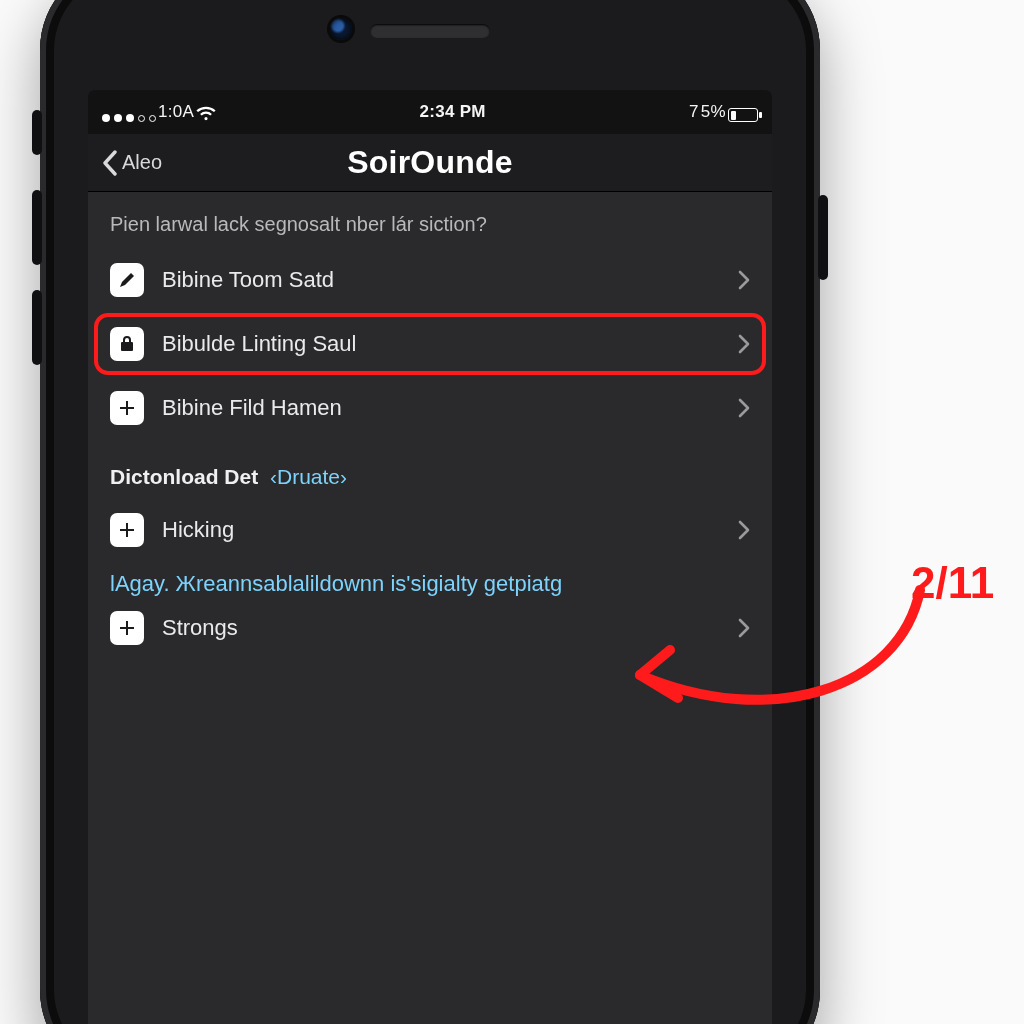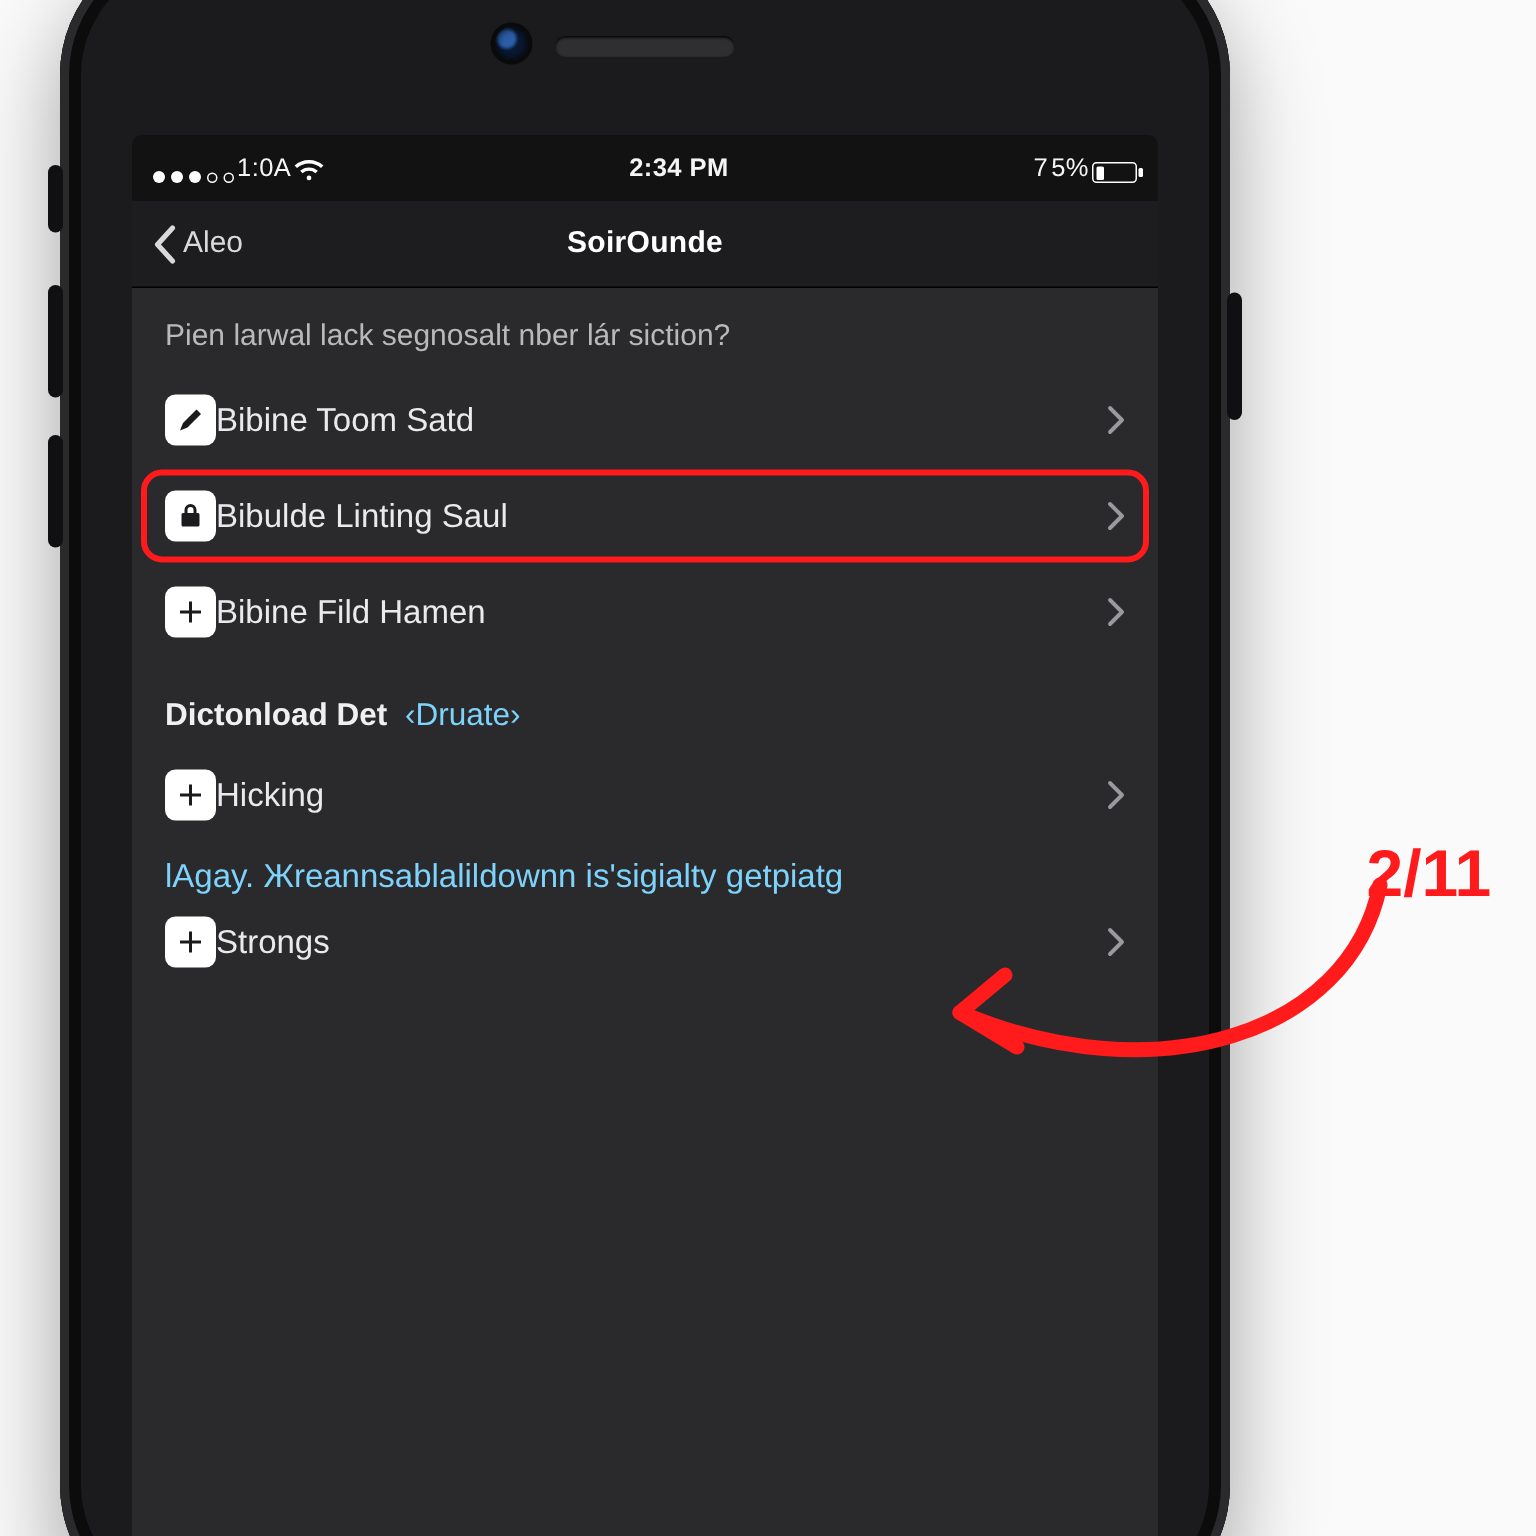--- a/index.html
+++ b/index.html
@@ -59,28 +59,28 @@
     border-bottom: 1px solid #000;
     display:flex; align-items:center; justify-content:center;
     position: relative;
   }
   .navbar .back {
     position:absolute; left:8px; top:0; bottom:0;
     display:flex; align-items:center; gap:4px;
     color:#d9d9db; font-size:20px; font-weight:400;
     padding: 0 6px;
   }
-  .navbar .title { font-size:20px; font-weight:700; color:#fff; letter-spacing:.2px;text-align:center;}
+  .navbar .title { font-size:32px; font-weight:700; color:#fff; letter-spacing:.2px;text-align:center;}
 
   .content { flex:1; overflow:hidden; padding: 18px 0 0 0;}
   .intro { padding: 0 22px 10px 22px; color:#b9b9bc; font-size:20px; line-height:1.45; }
   .intro p + p { margin-top: 16px; }
 
   .row {
-    display:flex; align-items:center; 
+    display:flex; align-items:center; gap:18px;
     padding: 14px 22px;
     position: relative;
   }
   .row .icon-box {
     width:34px; height:34px; border-radius:7px; background:#fff; color:#1b1b1d;
     display:flex; align-items:center; justify-content:center; flex: 0 0 34px;
   }
   .row .label { flex:1; font-size:22px; color:#eaeaec; font-weight:400;}
   .row .chev { color:#9a9a9e; }
   .row.highlighted { outline: 4px solid #ff1b1b; outline-offset: -4px; border-radius: 14px; margin: 2px 6px; padding: 14px 16px; justify-content: space-between; }

